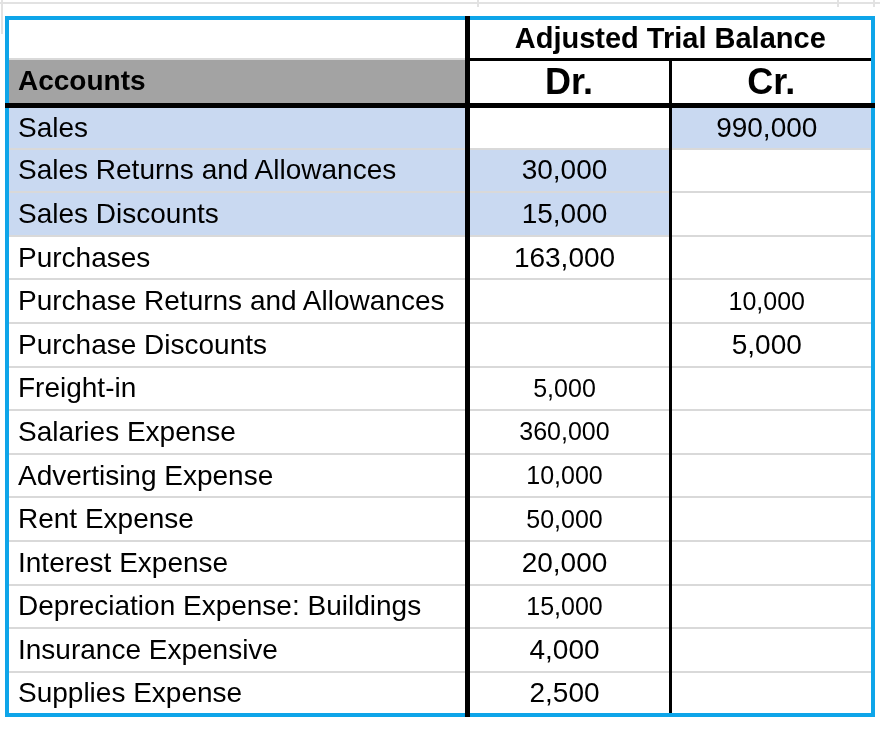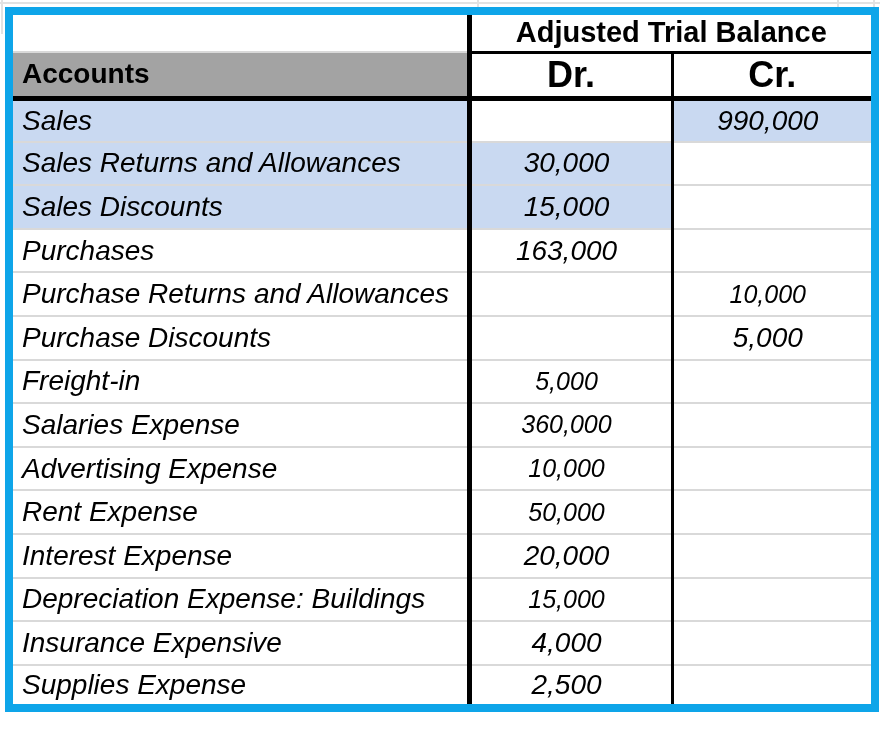--- a/index.html
+++ b/index.html
@@ -22,34 +22,34 @@
   .margin-line { position: absolute; background: #e2e2e2; }
   .ml-top      { left: 0;   top: 2px;  width: 880px; height: 2px; }
   .ml-left     { left: 1px; top: 0;    width: 2px;   height: 34px; }
   .ml-col-a    { left: 477px; top: 0;  width: 2px;   height: 7px; }
   .ml-col-b    { left: 837px; top: 0;  width: 2px;   height: 7px; }
   .ml-right    { left: 873px; top: 0;  width: 2px;   height: 7px; }
 
   table.tb {
     position: absolute;
     left: 5px;
-    top: 7px;
+    top: 16px;
     width: 866px;
     border-collapse: collapse;
     table-layout: fixed;
-    border: 8px solid #0ea5e9;
+    border: 4px solid #0ea5e9;
     background: #ffffff;
   }
   col.c-acc { width: 460px; }
   col.c-dr  { width: 203px; }
   col.c-cr  { width: 203px; }
 
   tr.r-group { height: 41px; }
   tr.r-head  { height: 44px; }
-  tbody tr   { height: 43.6px; font-style: italic; }
+  tbody tr   { height: 43.6px; }
 
   td, th { padding: 0; vertical-align: middle; overflow: hidden; white-space: nowrap; }
 
   
   .corner-cell {
     background: #ffffff;
     border-right: 5px solid #000000;
     border-bottom: 2px solid var(--grid, #d9d9d9);
   }
   .group-cell {

